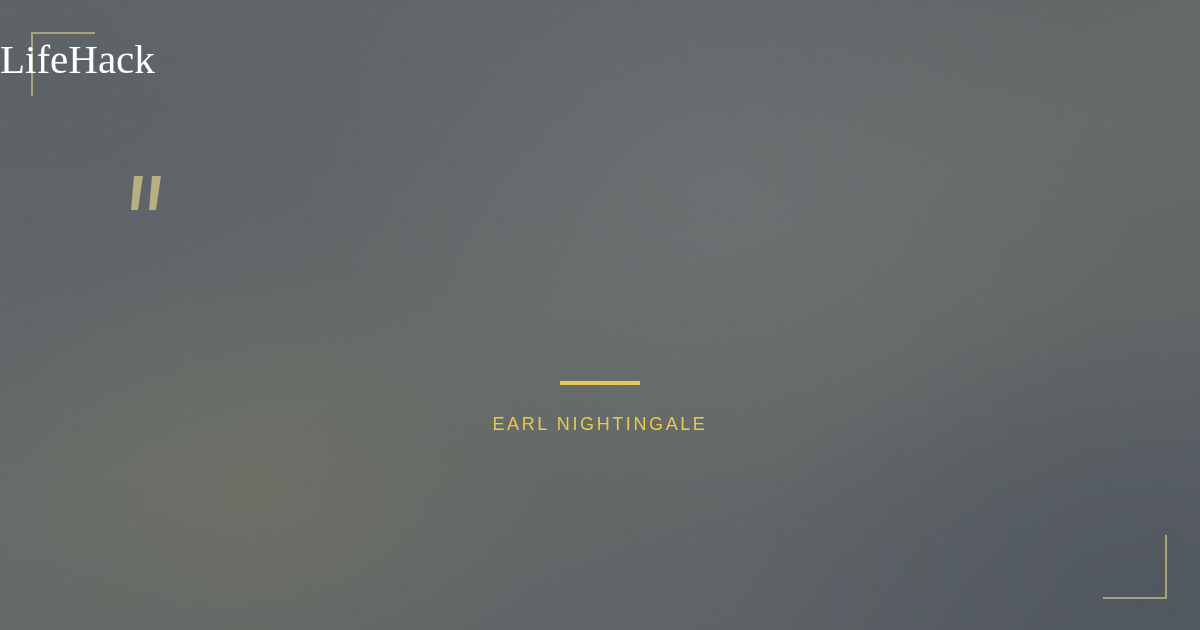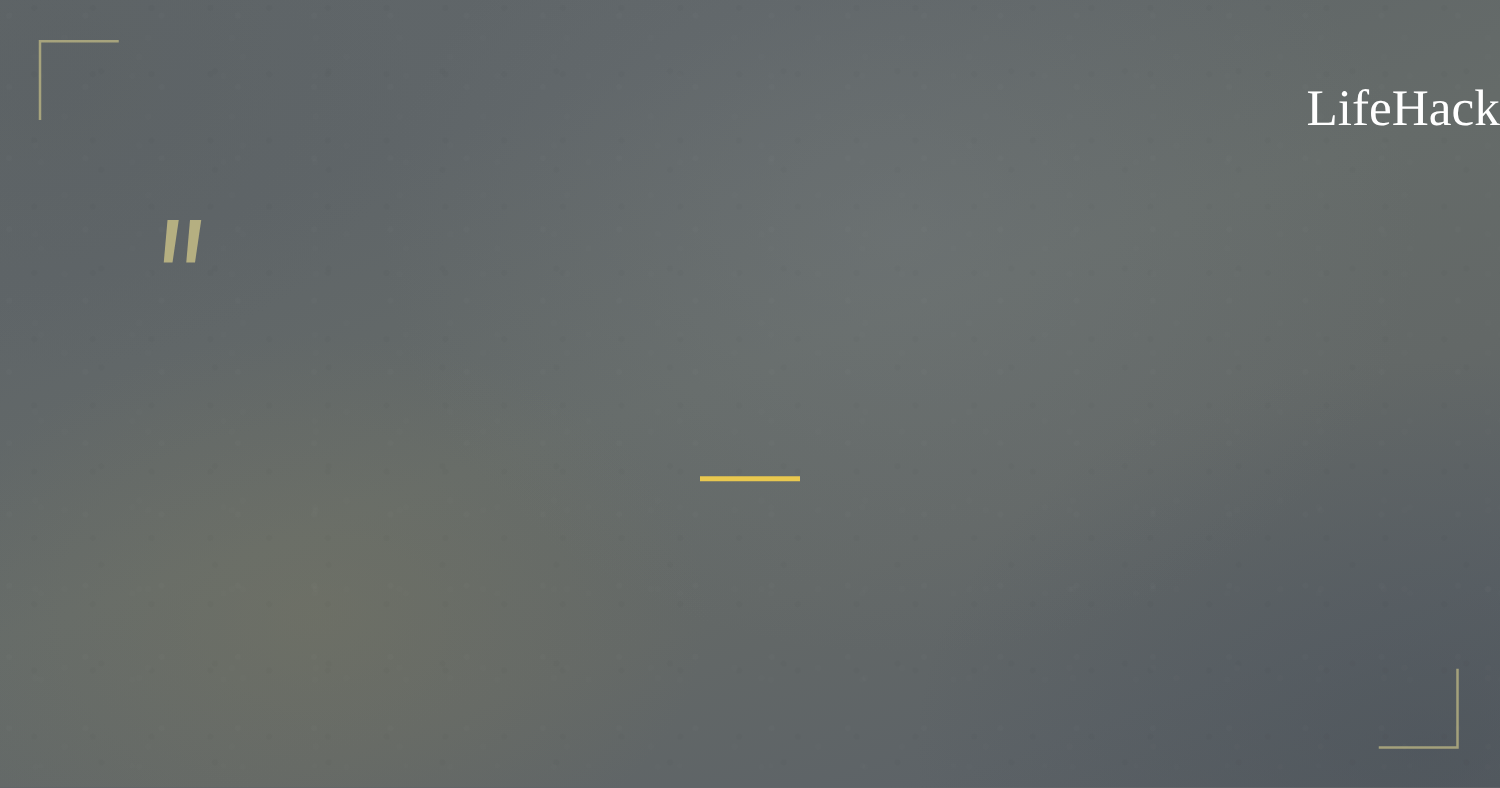--- a/index.html
+++ b/index.html
@@ -60,28 +60,27 @@
     border-bottom: 2px solid rgba(196,188,134,0.72);
     border-right: 2px solid rgba(196,188,134,0.72);
   }
 
   
   .logo {
     position: absolute;
     top: 38px;
     left: 0;
     width: 100%;
-    text-align: right;
+    text-align: left;
     font-family: "Liberation Serif", "DejaVu Serif", serif;
     font-size: 41px;
     line-height: 1.05;
     font-weight: 400;
     color: #ffffff;
     letter-spacing: 0px;
-    margin-top: 27px;
   }
 
   
   .quote-mark {
     position: absolute;
     left: 126px;
     top: 172px;
     width: 52px;
     height: 48px;
   }
@@ -145,14 +144,15 @@
   <div class="quote-mark">
     <svg width="52" height="48" viewBox="0 0 52 48" xmlns="http://www.w3.org/2000/svg">
       <path d="M8 4 L17 4 L12 38 L5 38 Z" fill="#c4bc86" opacity="0.85"></path>
       <path d="M26 4 L35 4 L30 38 L23 38 Z" fill="#c4bc86" opacity="0.85"></path>
     </svg>
   </div>
 
 
   <div class="divider"></div>
 
+  <div class="author">EARL NIGHTINGALE</div>
 
 </div>
 
 </body></html>

